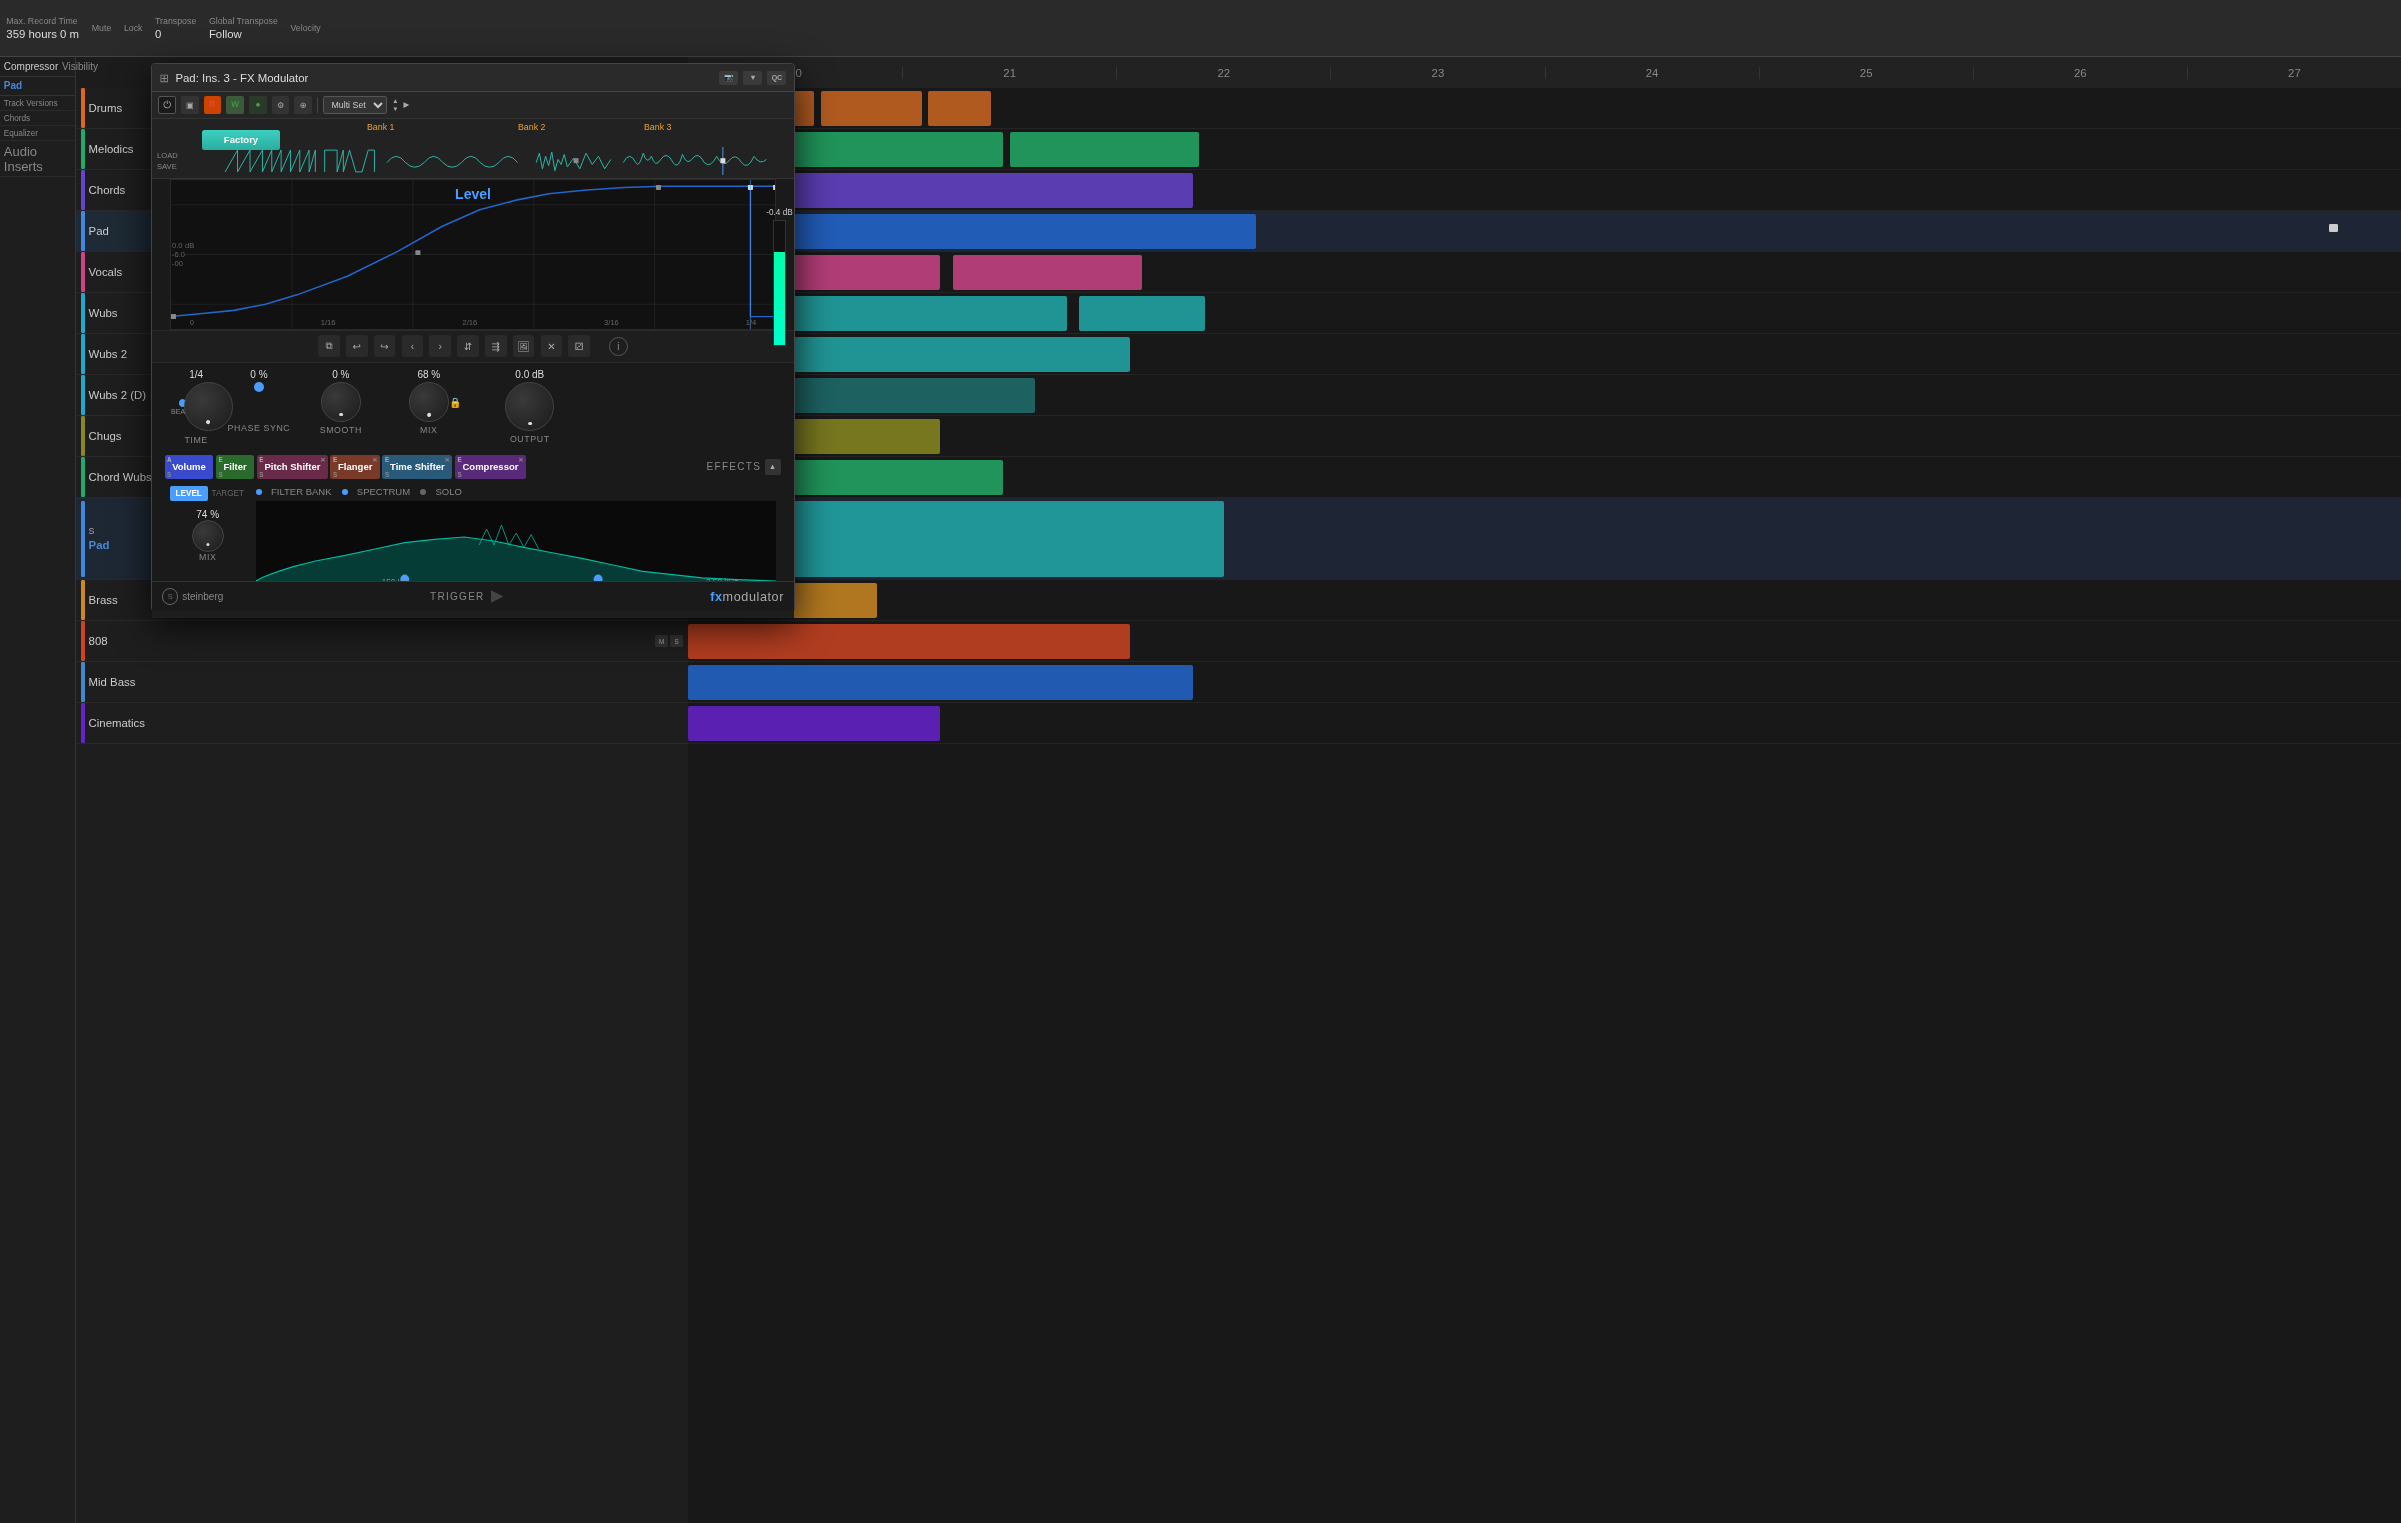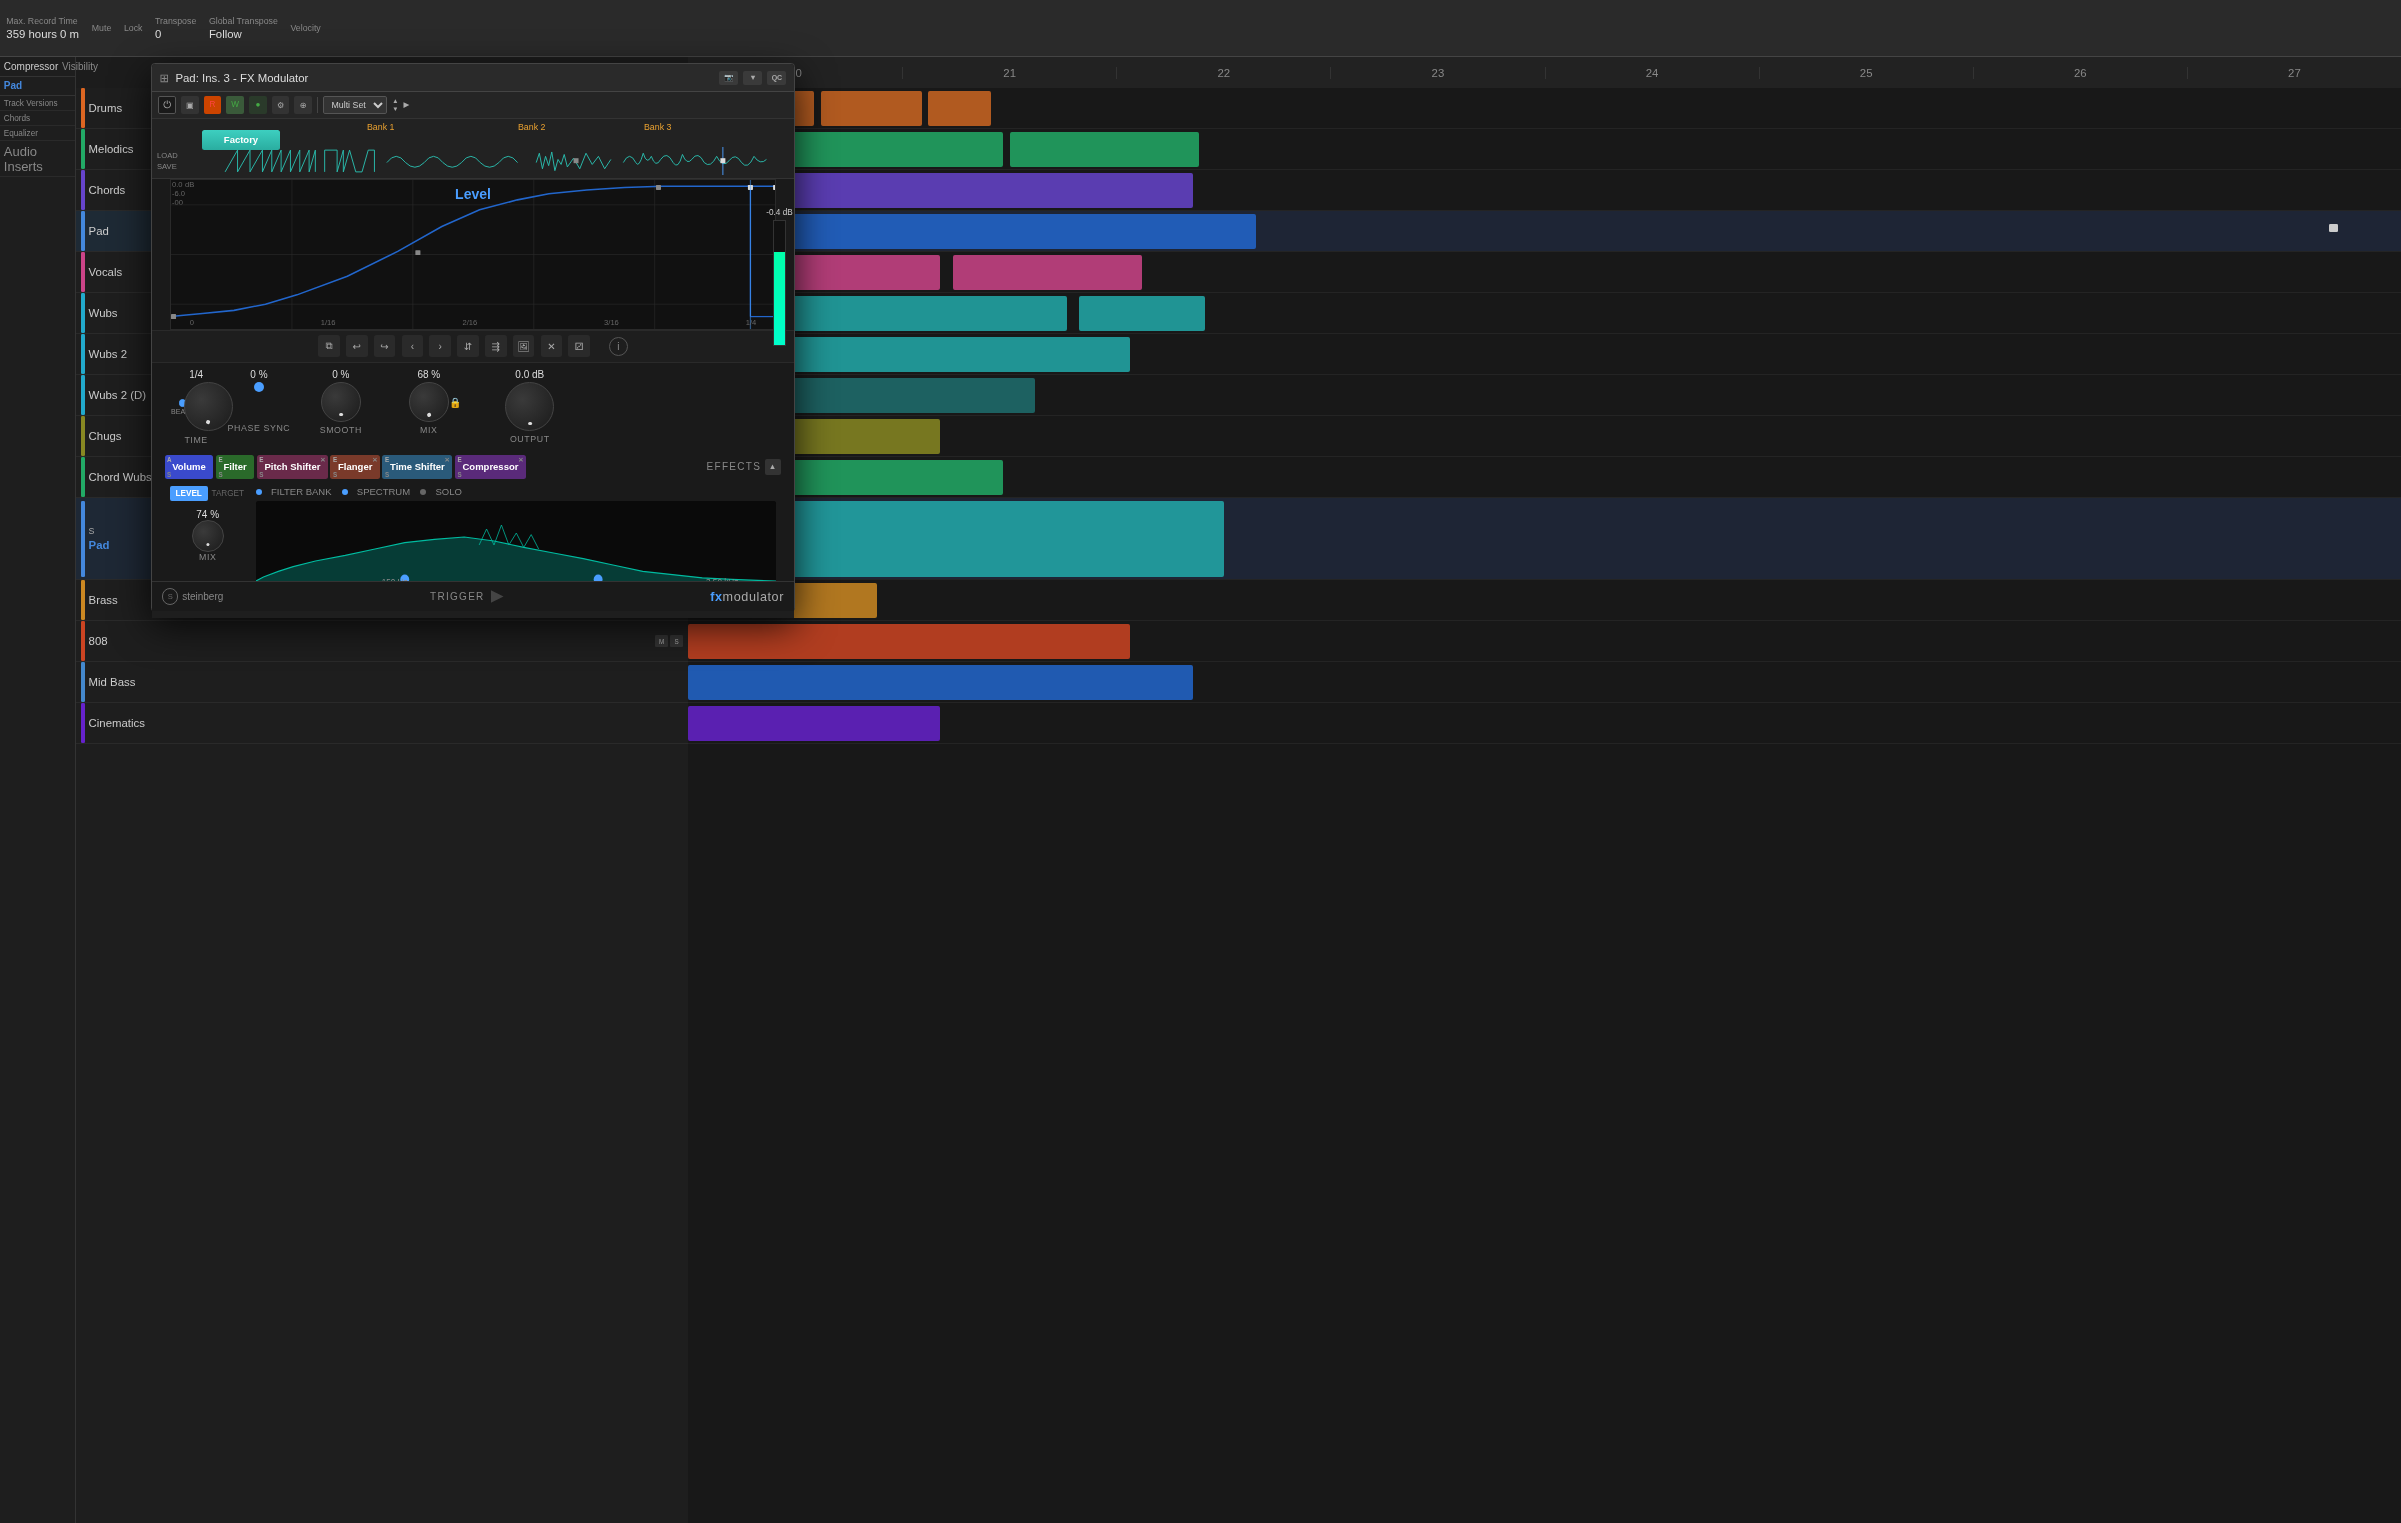--- a/index.html
+++ b/index.html
@@ -312,21 +312,21 @@
       pointer-events: none;
     }
 
     .lfo-y-labels {
       position: absolute;
       left: 1.3px;
       top: 0;
       bottom: 0;
       display: flex;
       flex-direction: column;
-      justify-content: flex-start;
+      justify-content: center;
       font-size: 7.6px;
       color: #666;
     }
 
     .lfo-x-labels {
       position: absolute;
       bottom: 1.3px;
       left: 19px;
       right: 19px;
       display: flex;

